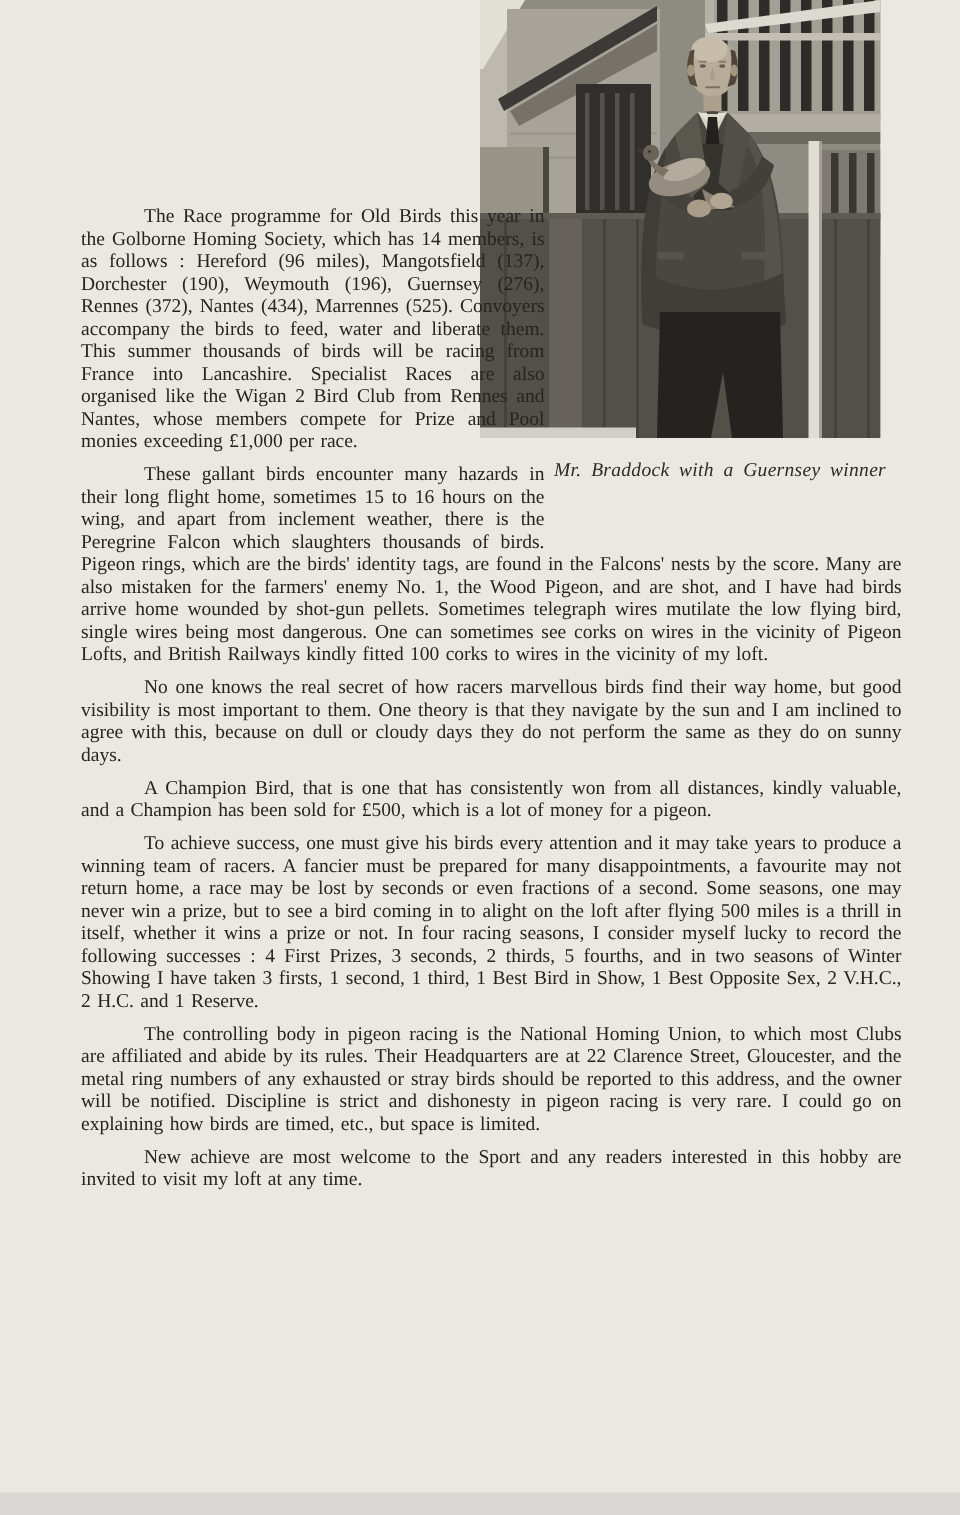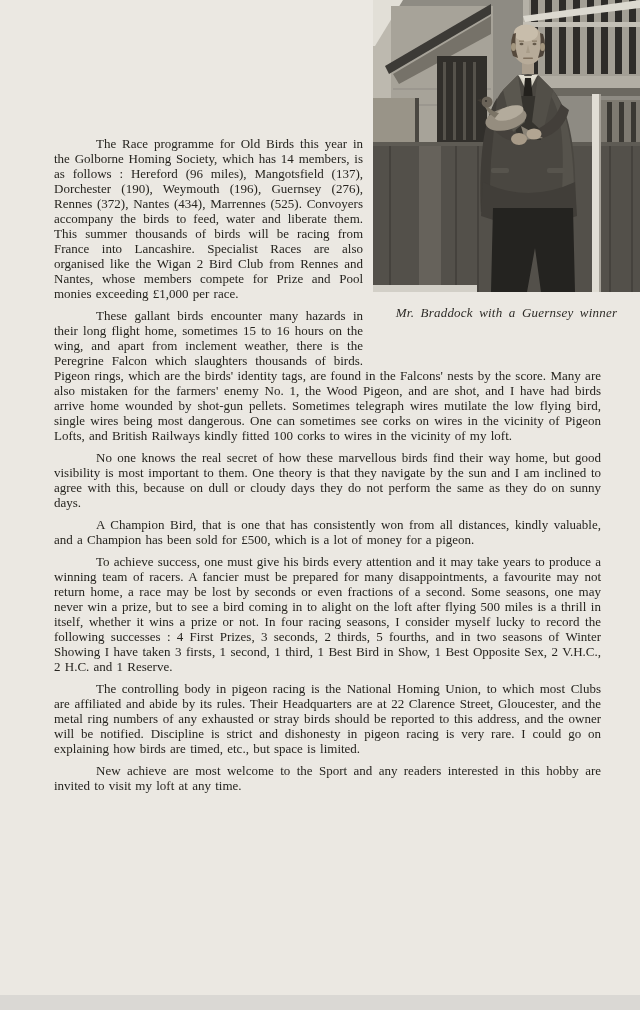--- a/index.html
+++ b/index.html
@@ -5,21 +5,21 @@
   html,body{margin:0;padding:0;background:#c9c7c3;}
   .page{
     position:relative;
     width:640px;height:1010px;
     background:#ebe8e2;
     font-family:"Liberation Serif", serif;
     color:#26241f;
     overflow:hidden;
     margin:0 auto;
   }
-  .photo-figure{position:absolute;top:0;right:0;width:267px;margin:0;}
+  .photo-figure{position:absolute;top:0;right:0;width:320px;margin:0;}
   .photo-svg{display:block;width:267px;height:292px;}
   .photo-caption{
     margin-top:13px;
     text-align:center;
     font-style:italic;
     font-size:13px;
     color:#2d2b27;
     word-spacing:3px;
     letter-spacing:.2px;
   }
@@ -160,21 +160,21 @@
       <path d="M155 45 L153 53 L157 53 Z" fill="#a49885" fill-opacity="0.8"></path>
       <rect x="150" y="57.5" width="10" height="1.4" rx="0.7" fill="#80715e"></rect>
     </svg>
     <figcaption class="photo-caption">Mr. Braddock with a Guernsey winner</figcaption>
   </figure>
 
   <div class="content">
     <div class="photo-spacer"></div>
     <p>The Race programme for Old Birds this year in the Golborne Homing Society, which has 14 members, is as follows : Hereford (96 miles), Mangotsfield (137), Dorchester (190), Weymouth (196), Guernsey (276), Rennes (372), Nantes (434), Marrennes (525).  Convoyers accompany the birds to feed, water and liberate them.  This summer thousands of birds will be racing from France into Lancashire.  Specialist Races are also organised like the Wigan 2 Bird Club from Rennes and Nantes, whose members compete for Prize and Pool monies exceeding £1,000 per race.</p>
     <p>These gallant birds encounter many hazards in their long flight home, sometimes 15 to 16 hours on the wing, and apart from inclement weather, there is the Peregrine Falcon which slaughters thousands of birds.  Pigeon rings, which are the birds' identity tags, are found in the Falcons' nests by the score.  Many are also mistaken for the farmers' enemy No. 1, the Wood Pigeon, and are shot, and I have had birds arrive home wounded by shot-gun pellets.  Sometimes telegraph wires mutilate the low flying bird, single wires being most dangerous.  One can sometimes see corks on wires in the vicinity of Pigeon Lofts, and British Railways kindly fitted 100 corks to wires in the vicinity of my loft.</p>
-    <p>No one knows the real secret of how these marvellous birds find their way home, but good visibility is most important to them.  One theory is that they navigate by the sun and I am inclined to agree with this, because on dull or cloudy days they do not perform the same as they do on sunny days.</p>
+    <p>No one knows the real secret of how racers marvellous birds find their way home, but good visibility is most important to them.  One theory is that they navigate by the sun and I am inclined to agree with this, because on dull or cloudy days they do not perform the same as they do on sunny days.</p>
     <p>A Champion Bird, that is one that has consistently won from all distances, kindly valuable, and a Champion has been sold for £500, which is a lot of money for a pigeon.</p>
     <p>To achieve success, one must give his birds every attention and it may take years to produce a winning team of racers.  A fancier must be prepared for many disappointments, a favourite may not return home, a race may be lost by seconds or even fractions of a second.  Some seasons, one may never win a prize, but to see a bird coming in to alight on the loft after flying 500 miles is a thrill in itself, whether it wins a prize or not.  In four racing seasons, I consider myself lucky to record the following successes : 4 First Prizes, 3 seconds, 2 thirds, 5 fourths, and in two seasons of Winter Showing I have taken 3 firsts, 1 second, 1 third, 1 Best Bird in Show, 1 Best Opposite Sex, 2 V.H.C., 2 H.C. and 1 Reserve.</p>
     <p>The controlling body in pigeon racing is the National Homing Union, to which most Clubs are affiliated and abide by its rules.  Their Headquarters are at 22 Clarence Street, Gloucester, and the metal ring numbers of any exhausted or stray birds should be reported to this address, and the owner will be notified.  Discipline is strict and dishonesty in pigeon racing is very rare.  I could go on explaining how birds are timed, etc., but space is limited.</p>
     <p>New achieve are most welcome to the Sport and any readers interested in this hobby are invited to visit my loft at any time.</p>
   </div>
 
   <div class="bottom-strip"></div>
 </div>
 
 </body></html>

